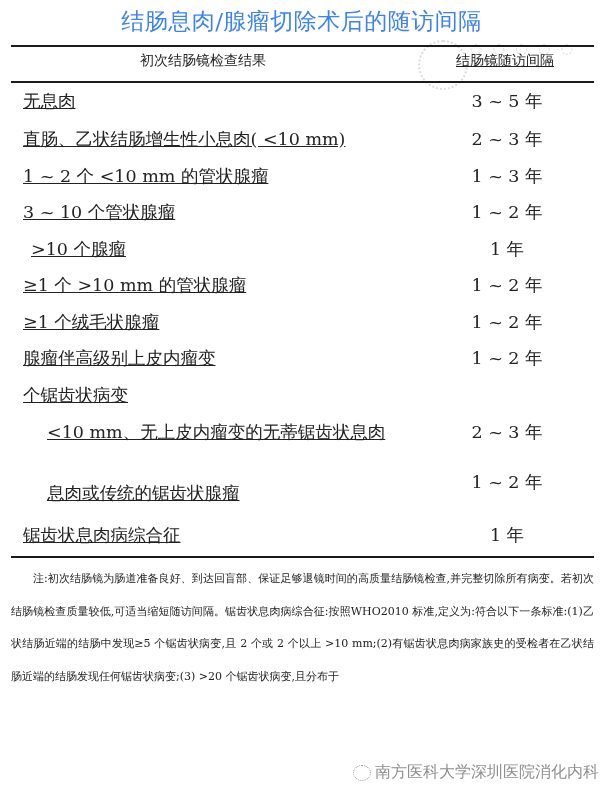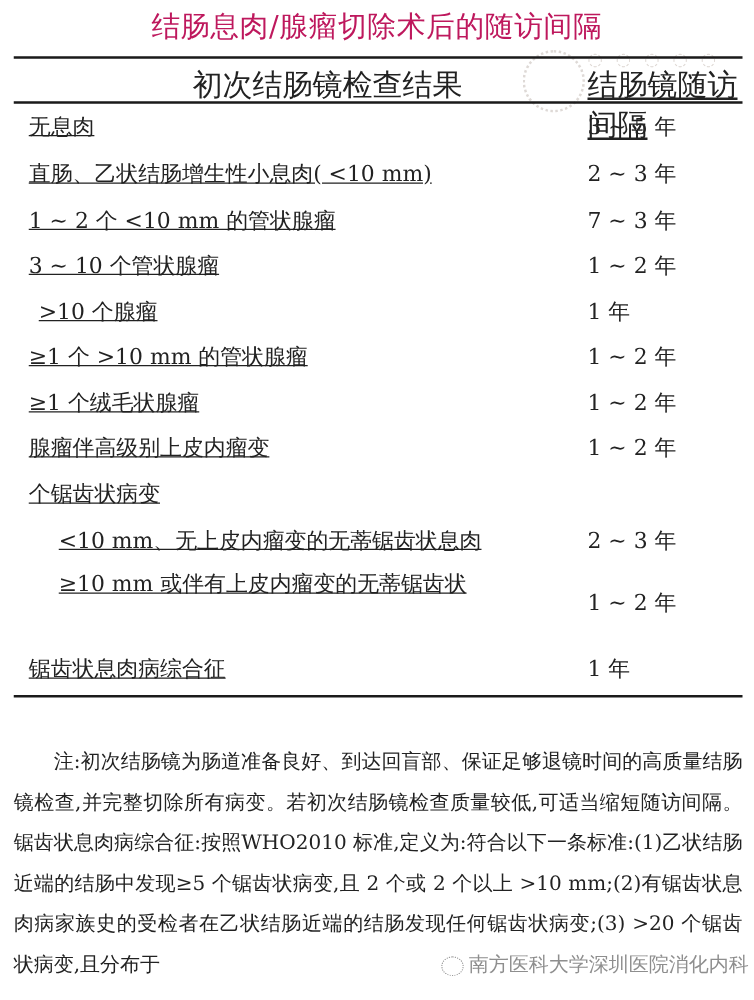--- a/index.html
+++ b/index.html
@@ -16,38 +16,37 @@
       color: #1a1a1a;
     }
     .title {
       position: absolute;
       left: 0;
       width: 603px;
       top: 6px;
       text-align: center;
       font-size: 23px;
       letter-spacing: 0.5px;
-      color: #be185d;
+      color: #3b82f6;
     }
     .rule {
       position: absolute;
       left: 11px;
       width: 583px;
       background: #1a1a1a;
     }
     .rule.top { top: 45px; height: 2px; }
     .rule.mid { top: 81px; height: 1.5px; }
     .rule.bottom { top: 556px; height: 2px; }
 
     .hdr {
       position: absolute;
       top: 52px;
-      font-size: 24px;
+      font-size: 14px;
       color: #222;
-      margin-left: 14px;
     }
     .hdr.left { left: 140px; }
     .hdr.right { left: 456px; text-decoration: underline; }
 
     .row {
       position: absolute;
       left: 0;
       width: 603px;
       font-size: 17.5px;
       color: #222;
@@ -55,32 +54,33 @@
     .row .c1 {
       position: absolute;
       left: 23px;
       white-space: nowrap;
       text-decoration: underline;
     }
     .row .c1.indent { left: 47px; }
     .row .c1.gtindent { left: 31px; }
     .row .c2 {
       position: absolute;
-      left: 470px;
+      left: 452px;
       width: 110px;
+      text-align: center;
       white-space: nowrap;
     }
     .multi .c1 { line-height: 25px; }
 
     .note {
       position: absolute;
       left: 11px;
       width: 583px;
-      top: 593px;
-      font-size: 16px;
+      top: 563px;
+      font-size: 11px;
       line-height: 32.5px;
       color: #222;
       text-align: justify;
     }
     .note p {
       margin: 0;
       text-indent: 2em;
     }
 
     .stamp {
@@ -153,21 +153,21 @@
 <div class="row" style="top:89px">
   <span class="c1">无息肉</span>
   <span class="c2">3 ~ 5 年</span>
 </div>
 <div class="row" style="top:127px">
   <span class="c1">直肠、乙状结肠增生性小息肉( &lt;10 mm)</span>
   <span class="c2">2 ~ 3 年</span>
 </div>
 <div class="row" style="top:164px">
   <span class="c1">1 ~ 2 个 &lt;10 mm 的管状腺瘤</span>
-  <span class="c2">7 ~ 3 年</span>
+  <span class="c2">1 ~ 3 年</span>
 </div>
 <div class="row" style="top:200px">
   <span class="c1">3 ~ 10 个管状腺瘤</span>
   <span class="c2">1 ~ 2 年</span>
 </div>
 <div class="row" style="top:237px">
   <span class="c1 gtindent">&gt;10 个腺瘤</span>
   <span class="c2">1 年</span>
 </div>
 <div class="row" style="top:273px">
@@ -185,21 +185,22 @@
 <div class="row" style="top:383px">
   <span class="c1">个锯齿状病变</span>
   <span class="c2"></span>
 </div>
 <div class="row" style="top:420px">
   <span class="c1 indent">&lt;10 mm、无上皮内瘤变的无蒂锯齿状息肉</span>
   <span class="c2">2 ~ 3 年</span>
 </div>
 <div class="row multi" style="top:456px">
   <span class="c1 indent">
-    <span>≥10 mm 或伴有上皮内瘤变的无蒂锯齿状</span><br>
+    <br>
+    <span>息肉或传统的锯齿状腺瘤</span>
   </span>
   <span class="c2" style="top:14px">1 ~ 2 年</span>
 </div>
 <div class="row" style="top:523px">
   <span class="c1">锯齿状息肉病综合征</span>
   <span class="c2">1 年</span>
 </div>
 
 <div class="rule bottom"></div>
 

